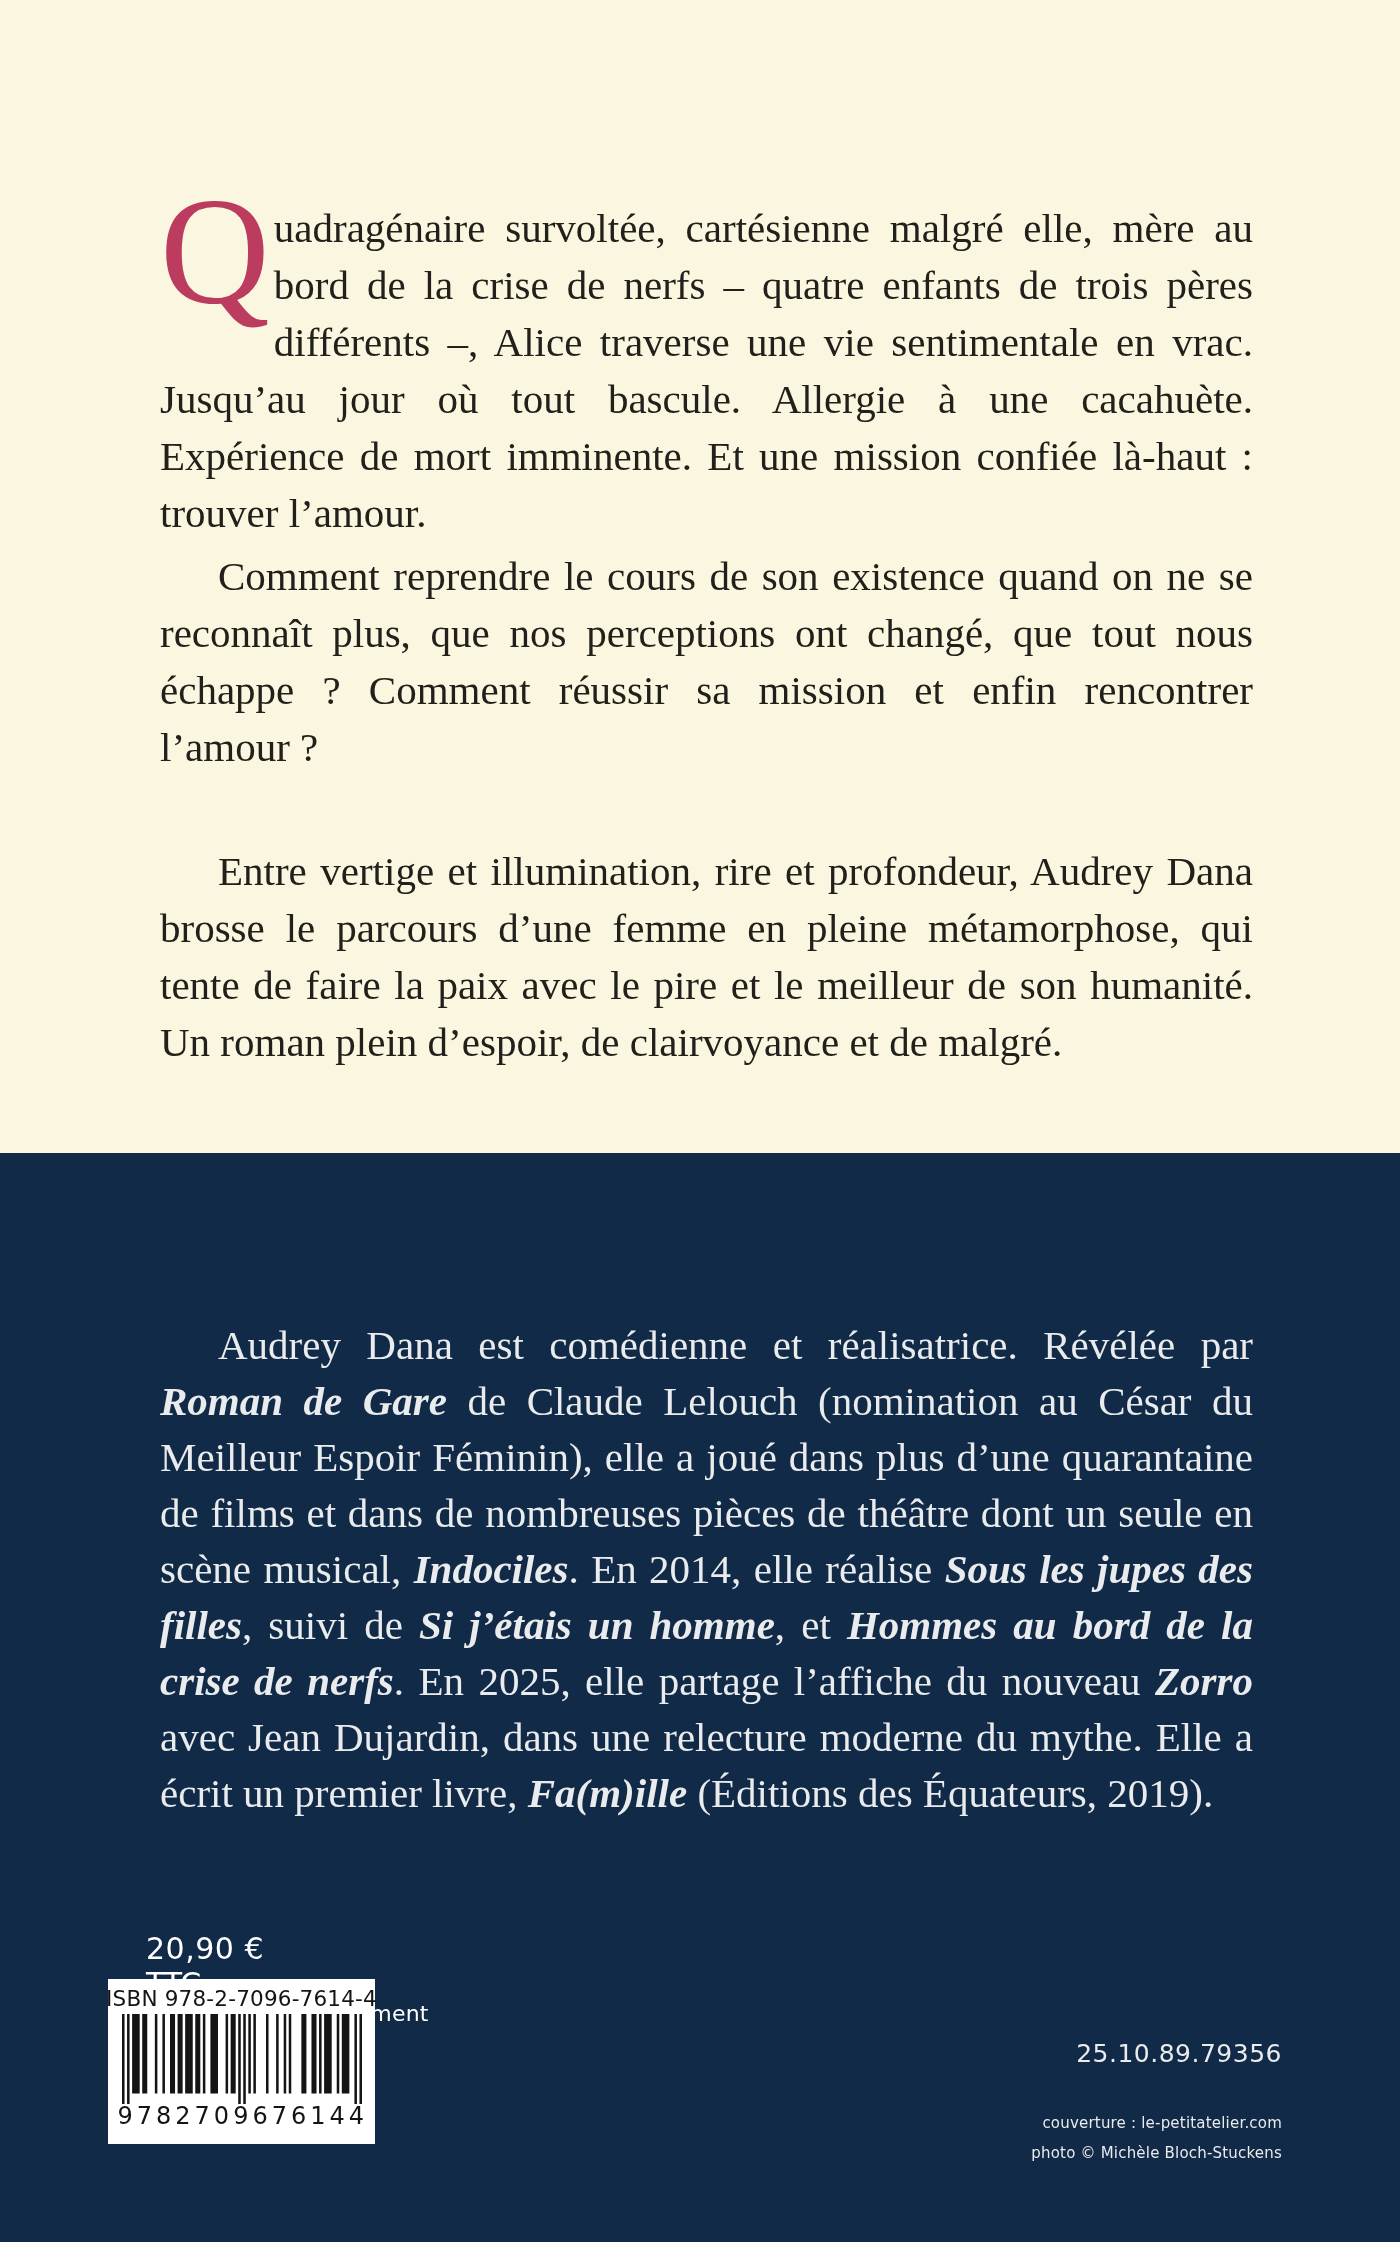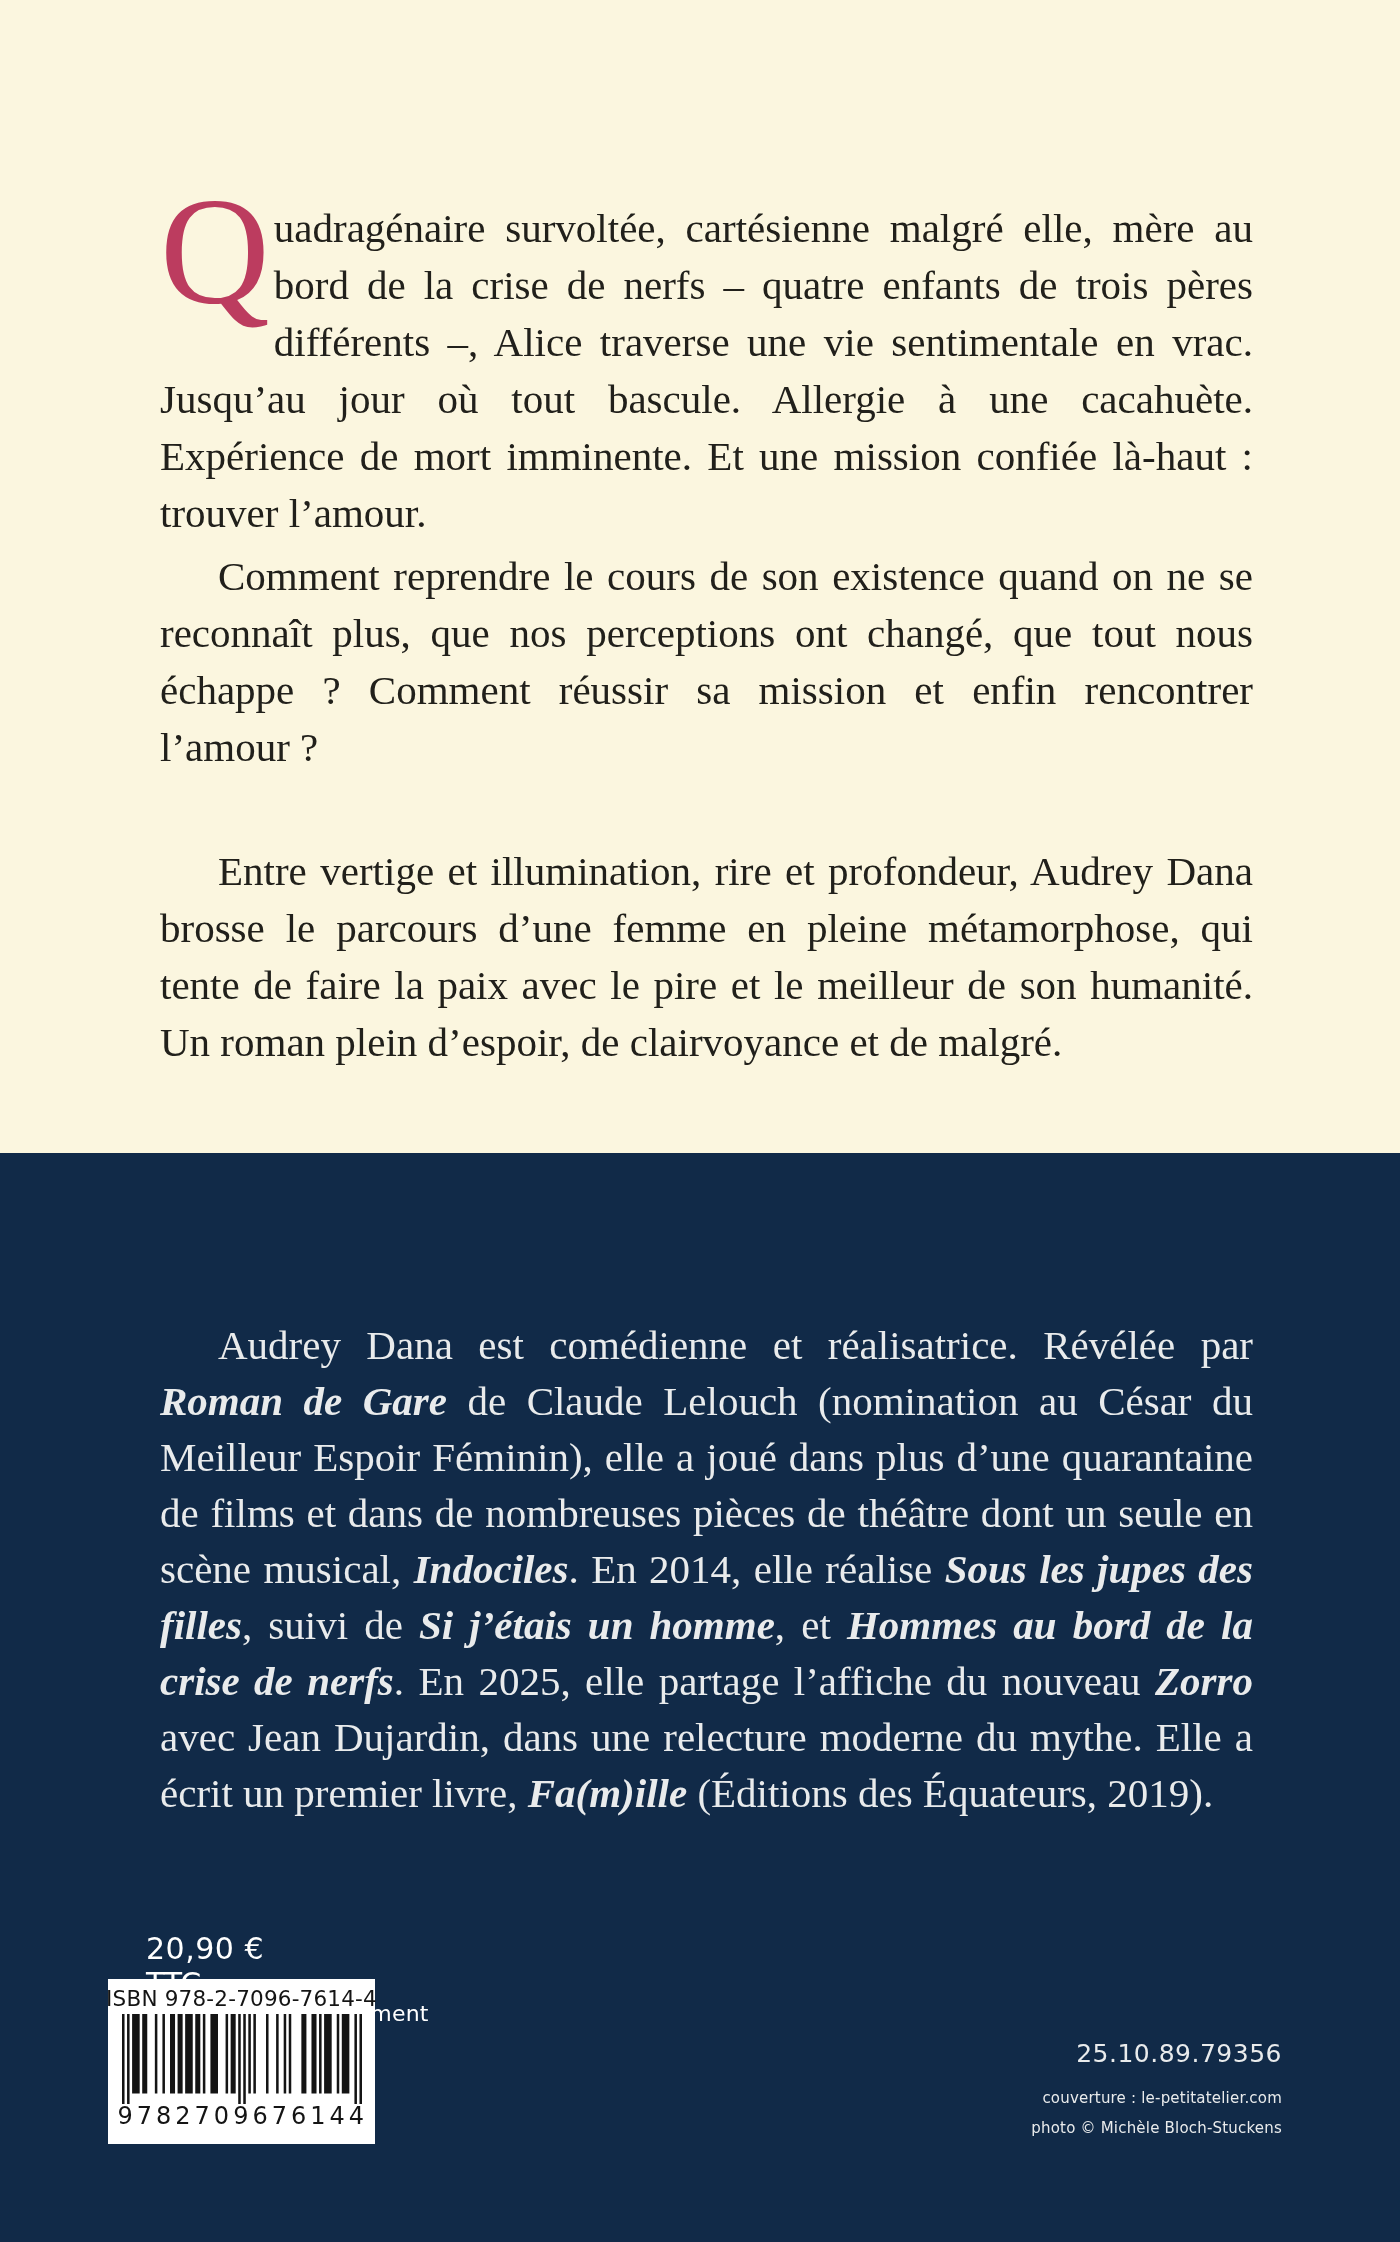--- a/index.html
+++ b/index.html
@@ -110,21 +110,21 @@
   }
   .barcode-digits span { letter-spacing: 4px; }
 
   .right-col {
     position: absolute;
     right: 118px;
     top: 886px;
     text-align: right;
     color: #E9EBEC;
   }
-  .ref-number { font-size: 25px; letter-spacing: 0.5px; margin-bottom: 15px; text-align: right; }
+  .ref-number { font-size: 25px; letter-spacing: 0.5px; margin-bottom: 40px; text-align: right; }
   .credits { font-size: 15px; line-height: 30px; letter-spacing: 0.2px; }
 </style>
 </head>
 <body>
 
 <div class="cover">
 
   <section class="section-cream">
     <p class="p1"><span class="dropcap">Q</span><span>uadragénaire survoltée, cartésienne malgré elle, mère au bord de la crise de nerfs – quatre enfants de trois pères différents –, Alice traverse une vie sentimentale en vrac. Jusqu’au jour où tout bascule. Allergie à une cacahuète. Expérience de mort imminente. Et une mission confiée là-haut&nbsp;: trouver l’amour.</span></p>
     <p class="p2 indent">Comment reprendre le cours de son existence quand on ne se reconnaît plus, que nos perceptions ont changé, que tout nous échappe&nbsp;? Comment réussir sa mission et enfin rencontrer l’amour&nbsp;?</p>

